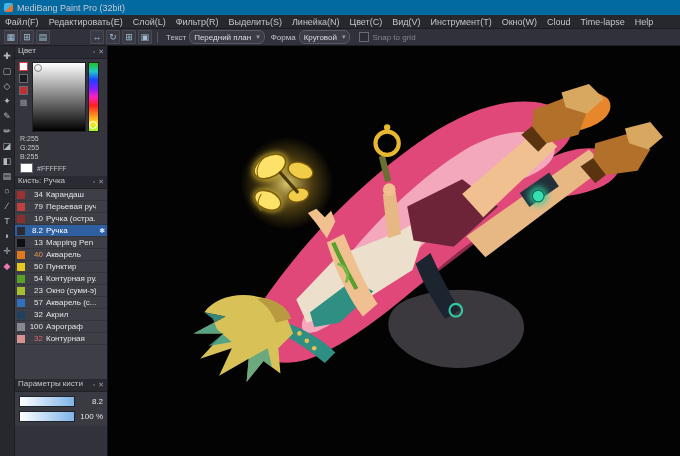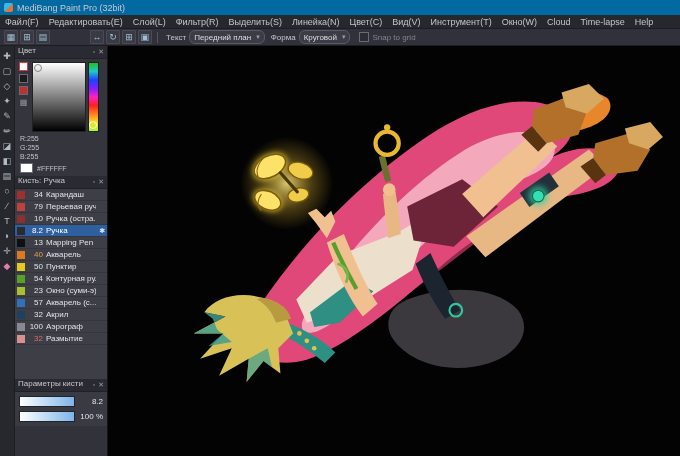--- a/index.html
+++ b/index.html
@@ -330,21 +330,21 @@
           </div>
             <div class="brush-row">
             <span class="b-swatch" style="background: rgb(136, 136, 144);"></span>
             <span class="b-size">100</span>
             <span class="b-name">Аэрограф</span>
             <span class="b-gear" style="visibility: hidden;">✱</span>
           </div>
             <div class="brush-row">
             <span class="b-swatch" style="background: rgb(216, 144, 144);"></span>
             <span class="b-size" style="color: rgb(224, 104, 104);">32</span>
-            <span class="b-name">Размытие</span>
+            <span class="b-name">Контурная</span>
             <span class="b-gear" style="visibility: hidden;">✱</span>
           </div>
           </div>
       </div>
 
       <div class="panel-header">
         <span class="ph-title">Параметры кисти</span>
         <span class="ph-icon">▫</span>
         <span class="ph-icon">✕</span>
       </div>

